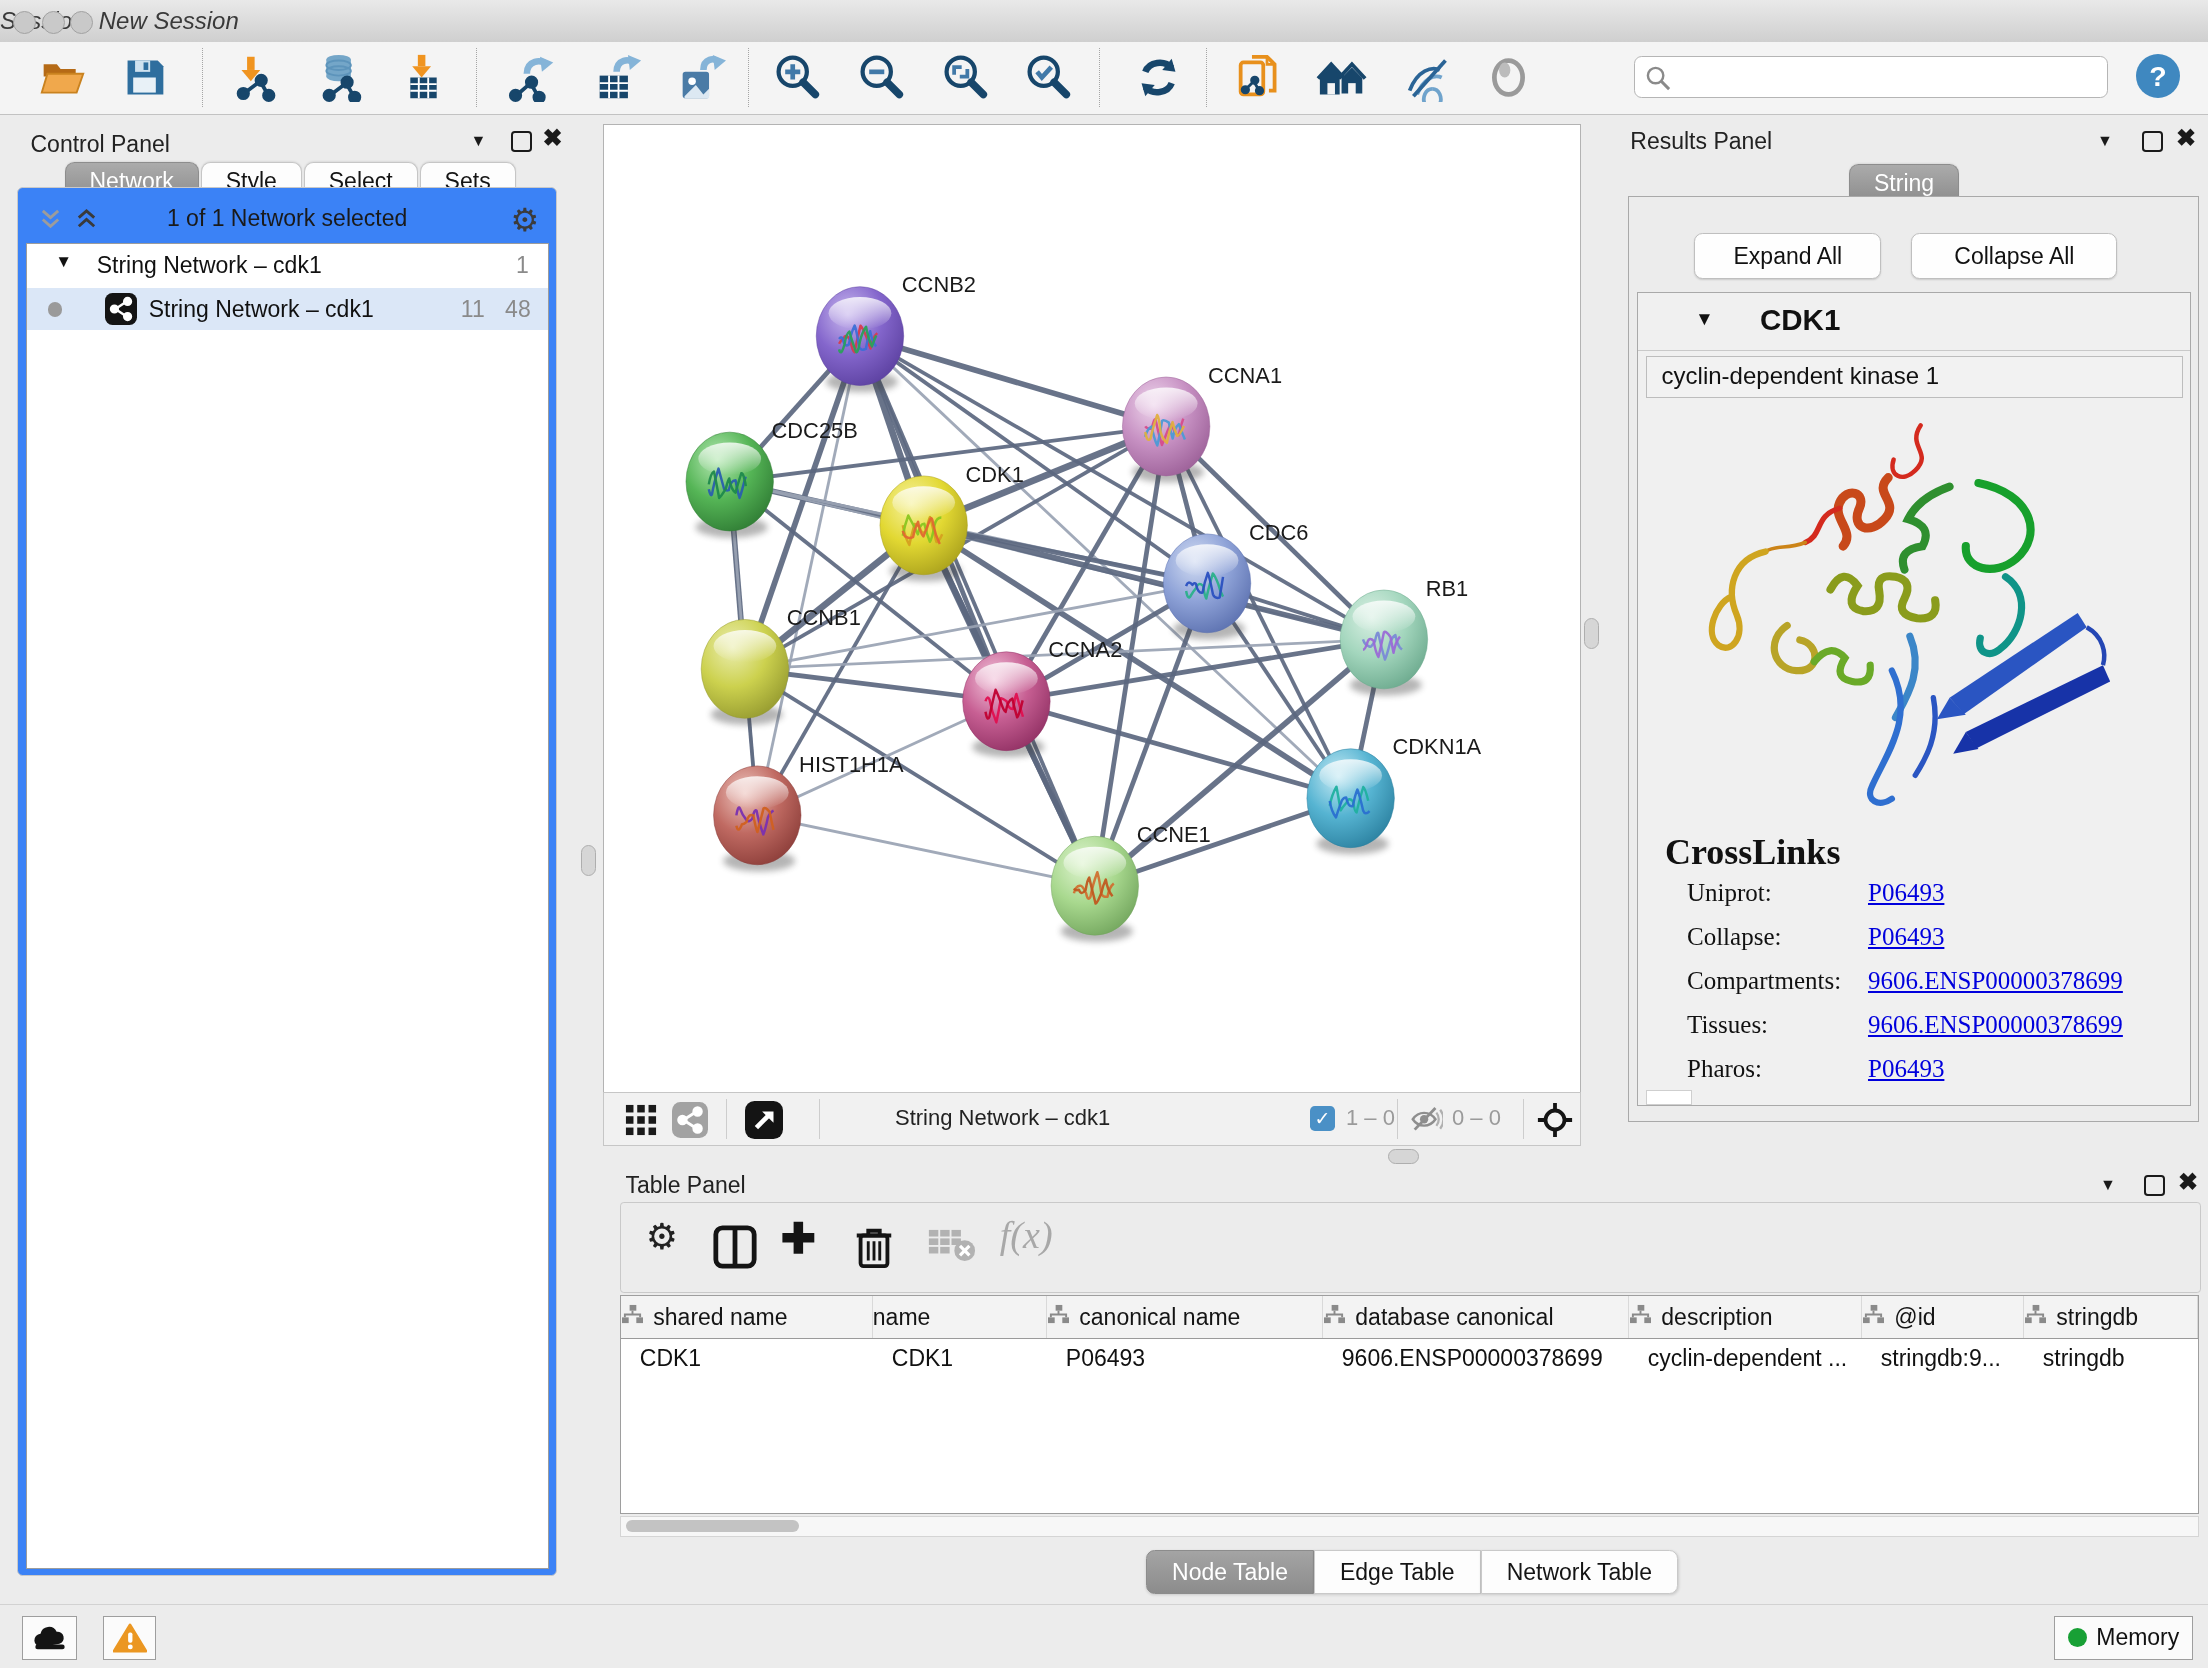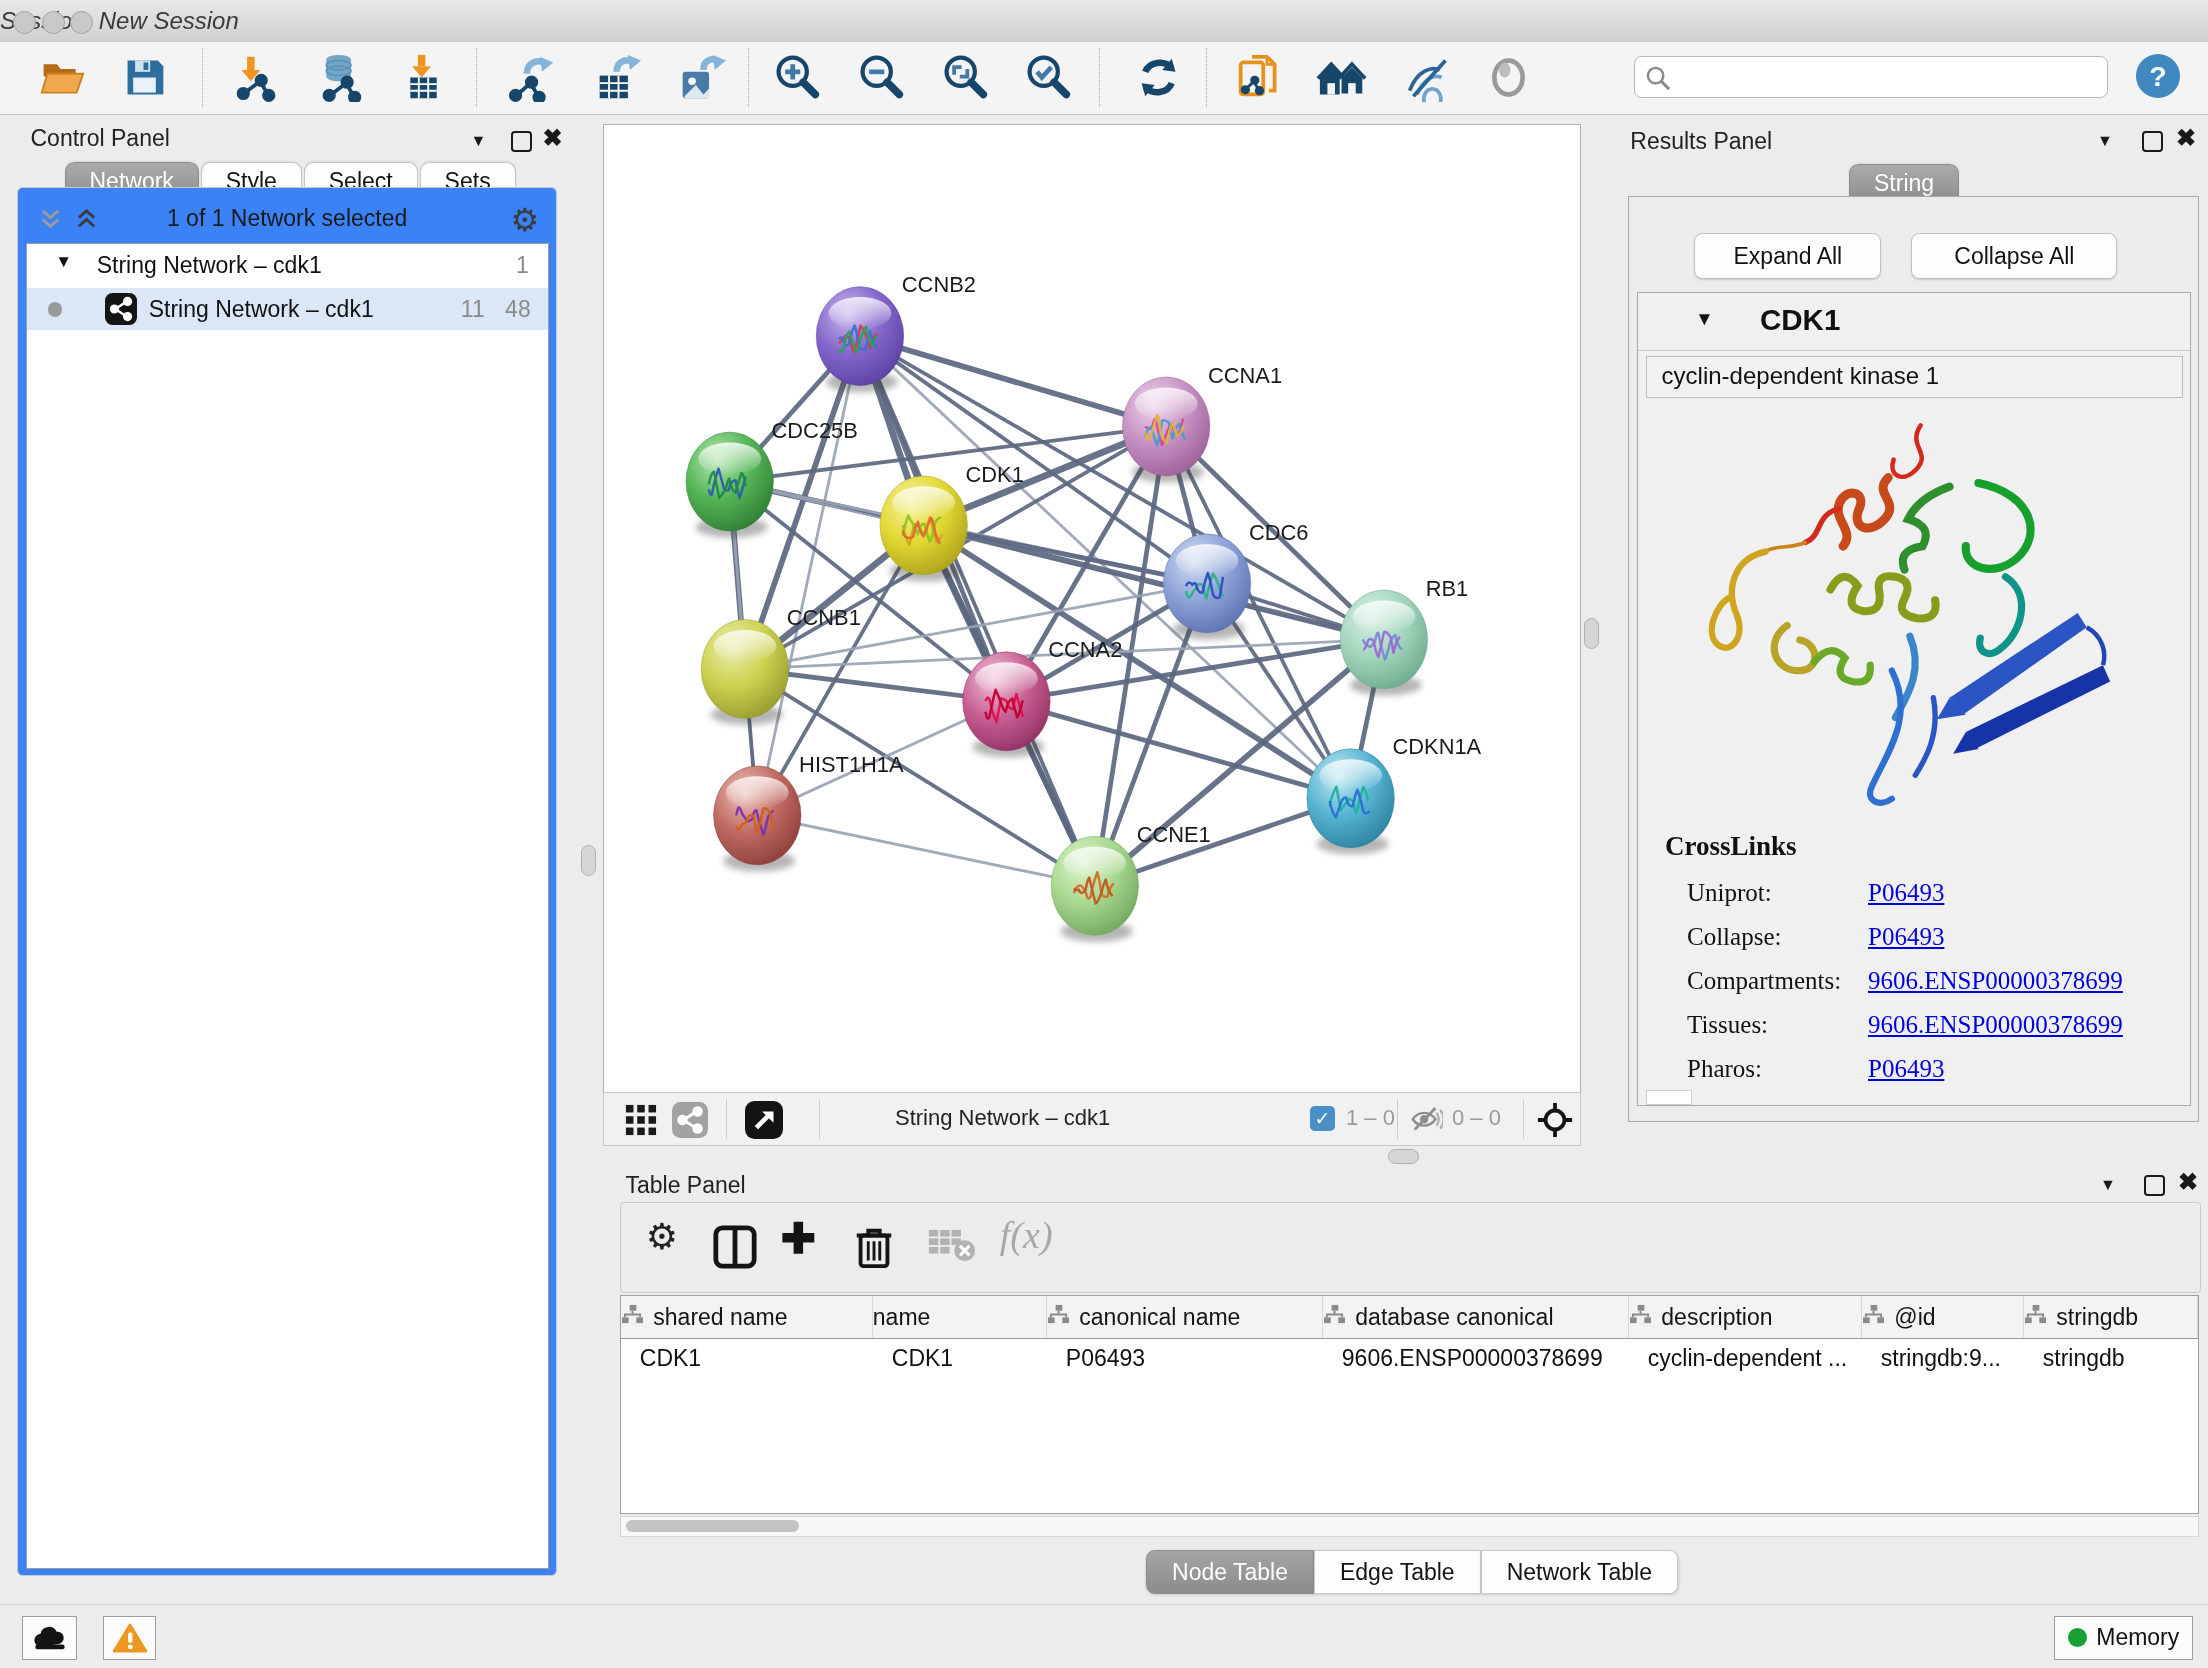--- a/index.html
+++ b/index.html
@@ -64,21 +64,21 @@
   #rp-box{left:11.4px;top:72px;width:569px;height:924px;background:#ececec;border:1px solid #a9a9a9;}
   .rbtn{position:absolute;top:36px;height:44px;background:#fefefe;border:1px solid #bfbfbf;border-radius:8.6px;font-size:23px;color:#111;text-align:center;line-height:44px;box-shadow:0 1px 1.9px rgba(0,0,0,.15);}
   #rp-inner{left:7.6px;top:95px;width:552px;height:812px;background:#f0f0f0;border:1px solid #a9a9a9;}
   #rp-entry-head{position:absolute;left:0;top:0;width:100%;height:57px;border-bottom:1px solid #c9c9c9;}
   #rp-caret{position:absolute;left:57px;top:15px;font-size:19px;color:#111;}
   #rp-name{position:absolute;left:122px;top:9.5px;font-size:29.5px;font-weight:bold;color:#111;}
   #rp-desc{position:absolute;left:7.6px;top:63px;width:535px;height:40px;border:1px solid #bdbdbd;background:#f2f2f2;}
   #rp-desc span{position:absolute;left:15px;top:4.8px;font-size:24px;color:#111;}
   #rp-structure{position:absolute;left:9.5px;top:107px;width:533px;height:424px;}
   .serif{font-family:"Liberation Serif",serif;}
-  #rp-xl-title{position:absolute;left:27px;top:538px;font-size:27px;font-weight:bold;color:#111;}
+  #rp-xl-title{position:absolute;left:27px;top:538px;font-size:36px;font-weight:bold;color:#111;}
   #rp-xl-rows{position:absolute;left:49px;top:578px;width:495px;}
   .xl-row{position:relative;height:44px;}
   .xl-label{position:absolute;left:0;top:7.6px;font-size:25px;color:#111;}
   .xl-value{position:absolute;left:181px;top:7.6px;font-size:25px;color:#0000dd;text-decoration:underline;}
   #rp-notch{position:absolute;left:7.6px;top:797px;width:44px;height:13.3px;background:#fff;border:1px solid #cfcfcf;}
 
   
   #table-panel{left:616px;top:1168px;width:1592px;height:430px;}
   #tp-toolbar{left:3.8px;top:34px;width:1579px;height:89px;background:#ececec;border:1px solid #c9c9c9;border-radius:3.8px;}
   .tp-icon{position:absolute;top:21px;}
@@ -281,21 +281,21 @@
       <svg style="position:absolute;left:9.5px;top:7.6px" width="27" height="27" viewBox="0 0 28 28">
           <circle cx="11" cy="11" r="8" fill="none" stroke="#8a8a8a" stroke-width="2.5"></circle>
           <path d="M17 17 L25 25" stroke="#8a8a8a" stroke-width="3"></path>
         </svg>
       <input type="text" placeholder="" style="">
     </span>
     <span id="help-btn">?</span>
   </div>
 
   <div id="control-panel" class="abs">
-    <span class="panel-title abs" style="left:21px;top:1px">Control Panel</span>
+    <span class="panel-title abs" style="left:21px;top:7px">Control Panel</span>
     <span class="win-ctl wc-tri" style="left:461px">▼</span>
     <span class="win-ctl wc-sq" style="left:501px"></span>
     <span class="win-ctl wc-x" style="left:533px">✖</span>
 
     <div class="tabbar" style="left:55px;top:38px">
         <div class="tab sel">Network</div>
         <div class="tab">Style</div>
         <div class="tab">Select</div>
         <div class="tab">Sets</div>
       </div>

